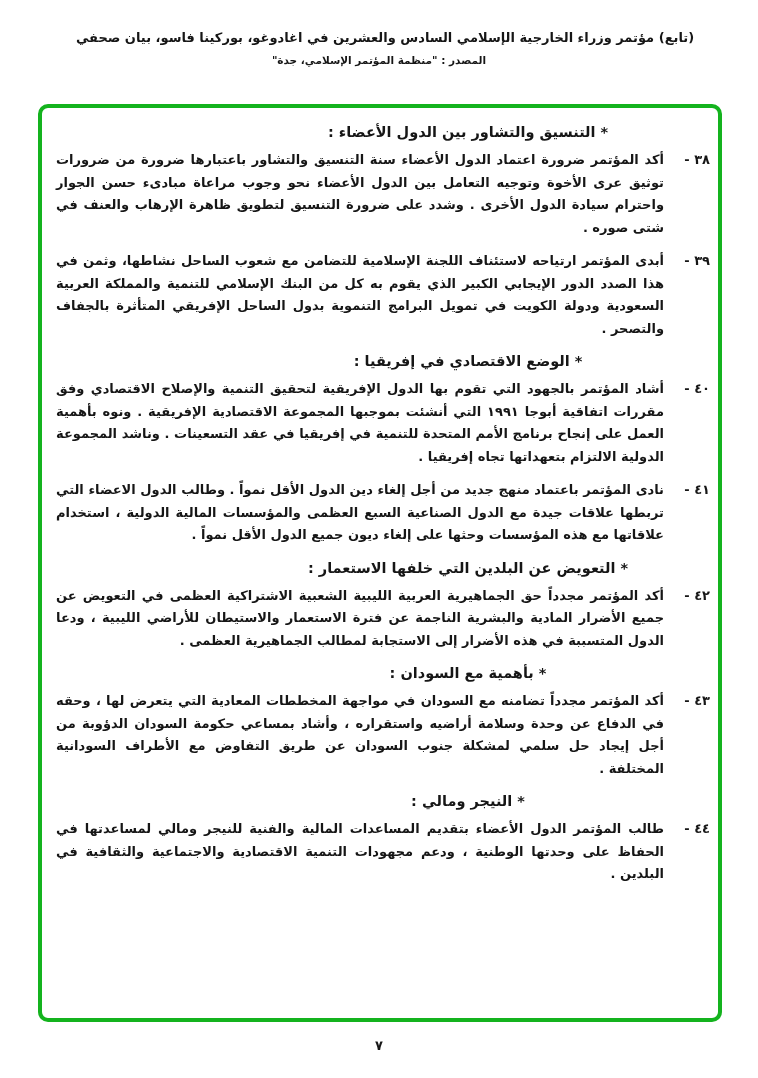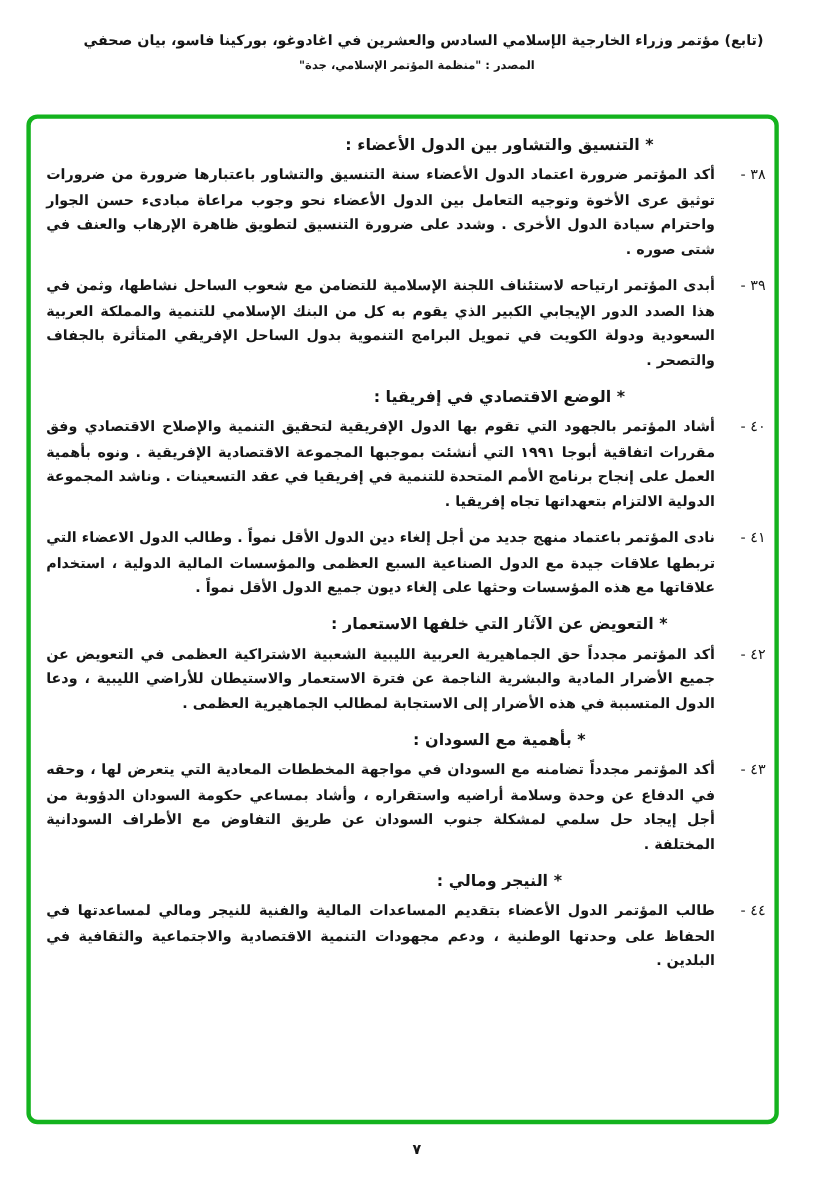--- a/index.html
+++ b/index.html
@@ -28,21 +28,21 @@
     padding-left: 12px;
   }
   .doc-source {
     margin-top: 9px;
     font-size: 10.5px;
     font-weight: bold;
   }
   .frame {
     position: absolute;
     top: 104px;
-    left: 24px;
+    left: 38px;
     width: 684px;
     height: 918px;
     border: 4px solid var(--frame-green, #14b31e);
     border-radius: 10px;
     padding: 14px 8px 10px 14px;
     direction: rtl;
     overflow: hidden;
   }
   .section-title {
     font-size: 14.5px;
@@ -53,21 +53,21 @@
   }
   .section:first-child .section-title { margin-top: 2px; }
   .item {
     display: flex;
     align-items: flex-start;
     margin: 0 0 11px 0;
   }
   .num {
     flex: 0 0 46px;
     font-size: 13px;
-    font-weight: normal;
+    font-weight: bold;
     line-height: 22.5px;
     white-space: nowrap;
   }
   .body-text {
     flex: 1;
     margin: 0;
     font-size: 13px;
     font-weight: bold;
     line-height: 22.5px;
     text-align: justify;
@@ -113,21 +113,21 @@
       <span class="num">٤٠ -</span>
       <p class="body-text">أشاد المؤتمر بالجهود التي تقوم بها الدول الإفريقية لتحقيق التنمية والإصلاح الاقتصادي وفق مقررات اتفاقية أبوجا ١٩٩١ التي أنشئت بموجبها المجموعة الاقتصادية الإفريقية . ونوه بأهمية العمل على إنجاح برنامج الأمم المتحدة للتنمية في إفريقيا في عقد التسعينات . وناشد المجموعة الدولية الالتزام بتعهداتها تجاه إفريقيا .</p>
     </div>
     <div class="item">
       <span class="num">٤١ -</span>
       <p class="body-text">نادى المؤتمر باعتماد منهج جديد من أجل إلغاء دين الدول الأقل نمواً . وطالب الدول الاعضاء التي تربطها علاقات جيدة مع الدول الصناعية السبع العظمى والمؤسسات المالية الدولية ، استخدام علاقاتها مع هذه المؤسسات وحثها على إلغاء ديون جميع الدول الأقل نمواً .</p>
     </div>
   </div>
 
   <div class="section">
-    <div class="section-title">* التعويض عن الآثار التي خلفها الاستعمار :</div>
+    <div class="section-title">* التعويض عن البلدين التي خلفها الاستعمار :</div>
     <div class="item">
       <span class="num">٤٢ -</span>
       <p class="body-text">أكد المؤتمر مجدداً حق الجماهيرية العربية الليبية الشعبية الاشتراكية العظمى في التعويض عن جميع الأضرار المادية والبشرية الناجمة عن فترة الاستعمار والاستيطان للأراضي الليبية ، ودعا الدول المتسببة في هذه الأضرار إلى الاستجابة لمطالب الجماهيرية العظمى .</p>
     </div>
   </div>
 
   <div class="section">
     <div class="section-title">* بأهمية مع السودان :</div>
     <div class="item">
       <span class="num">٤٣ -</span>

